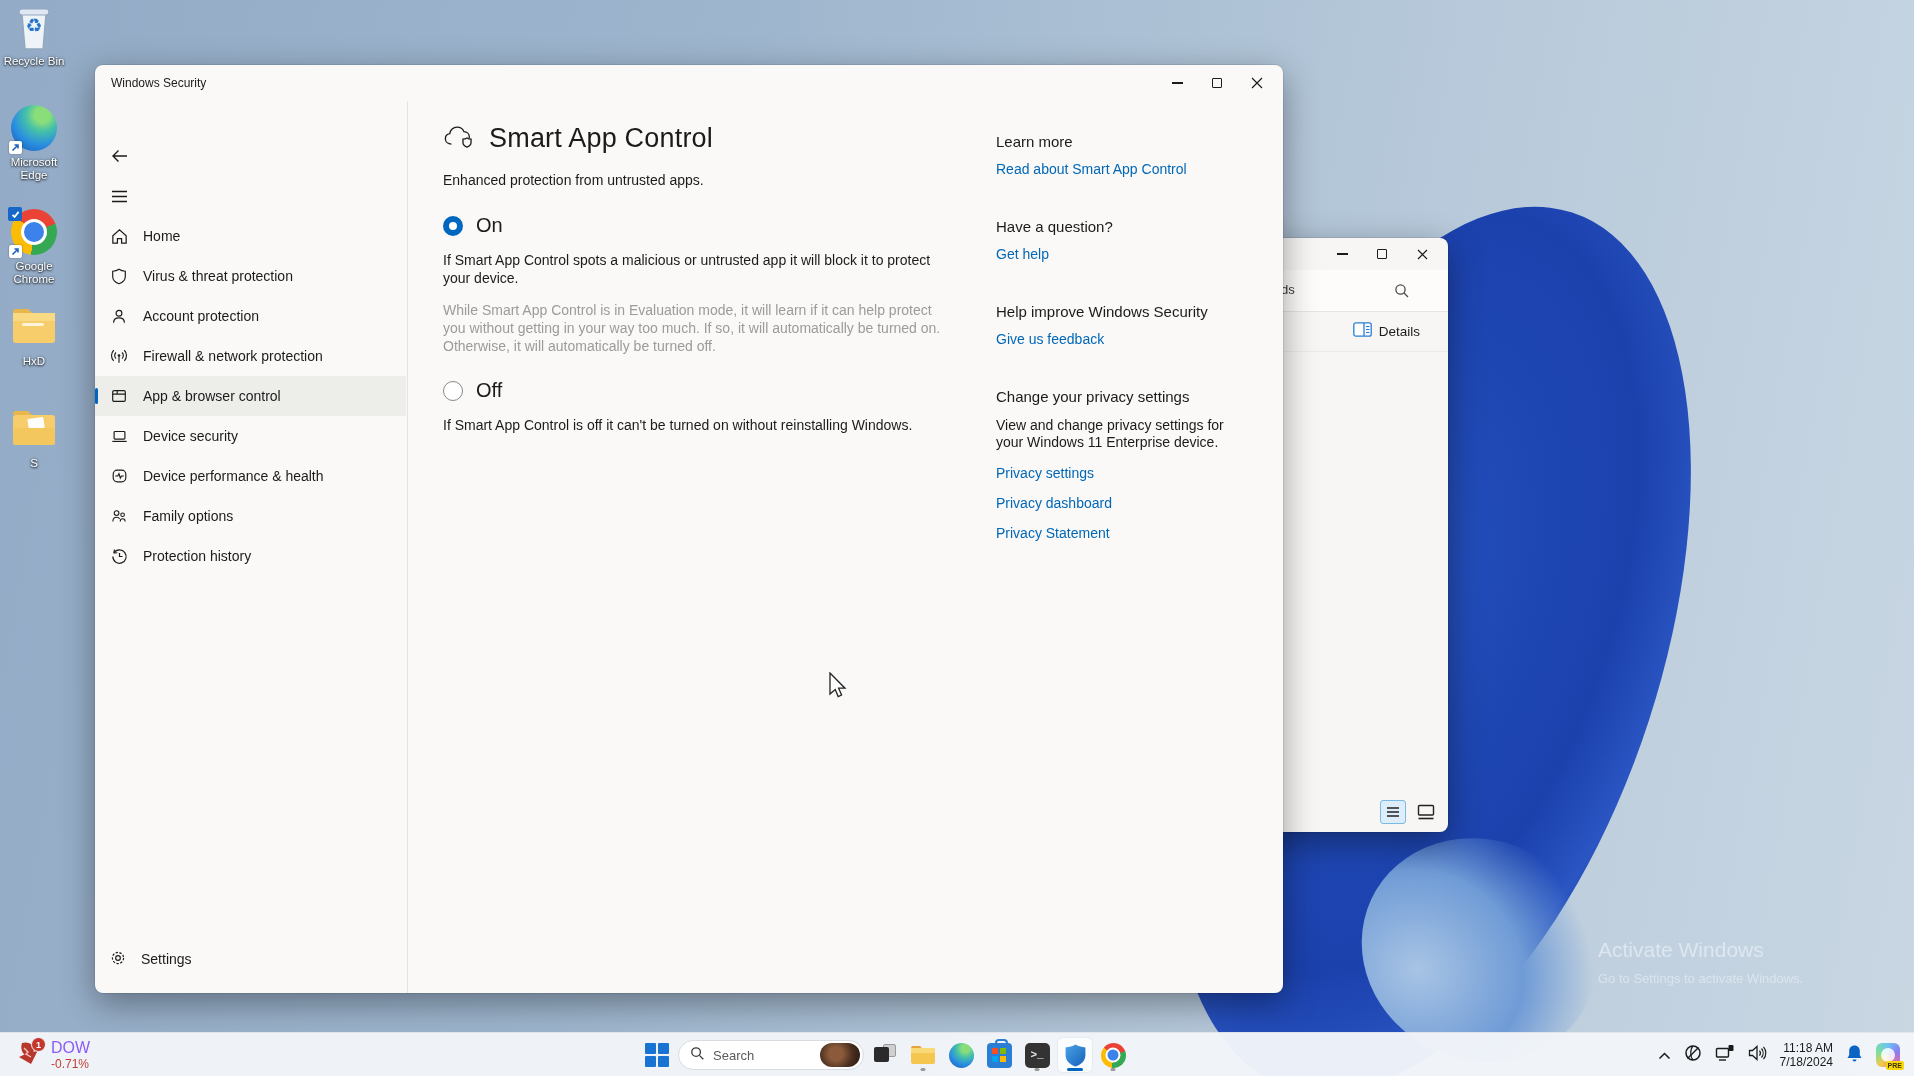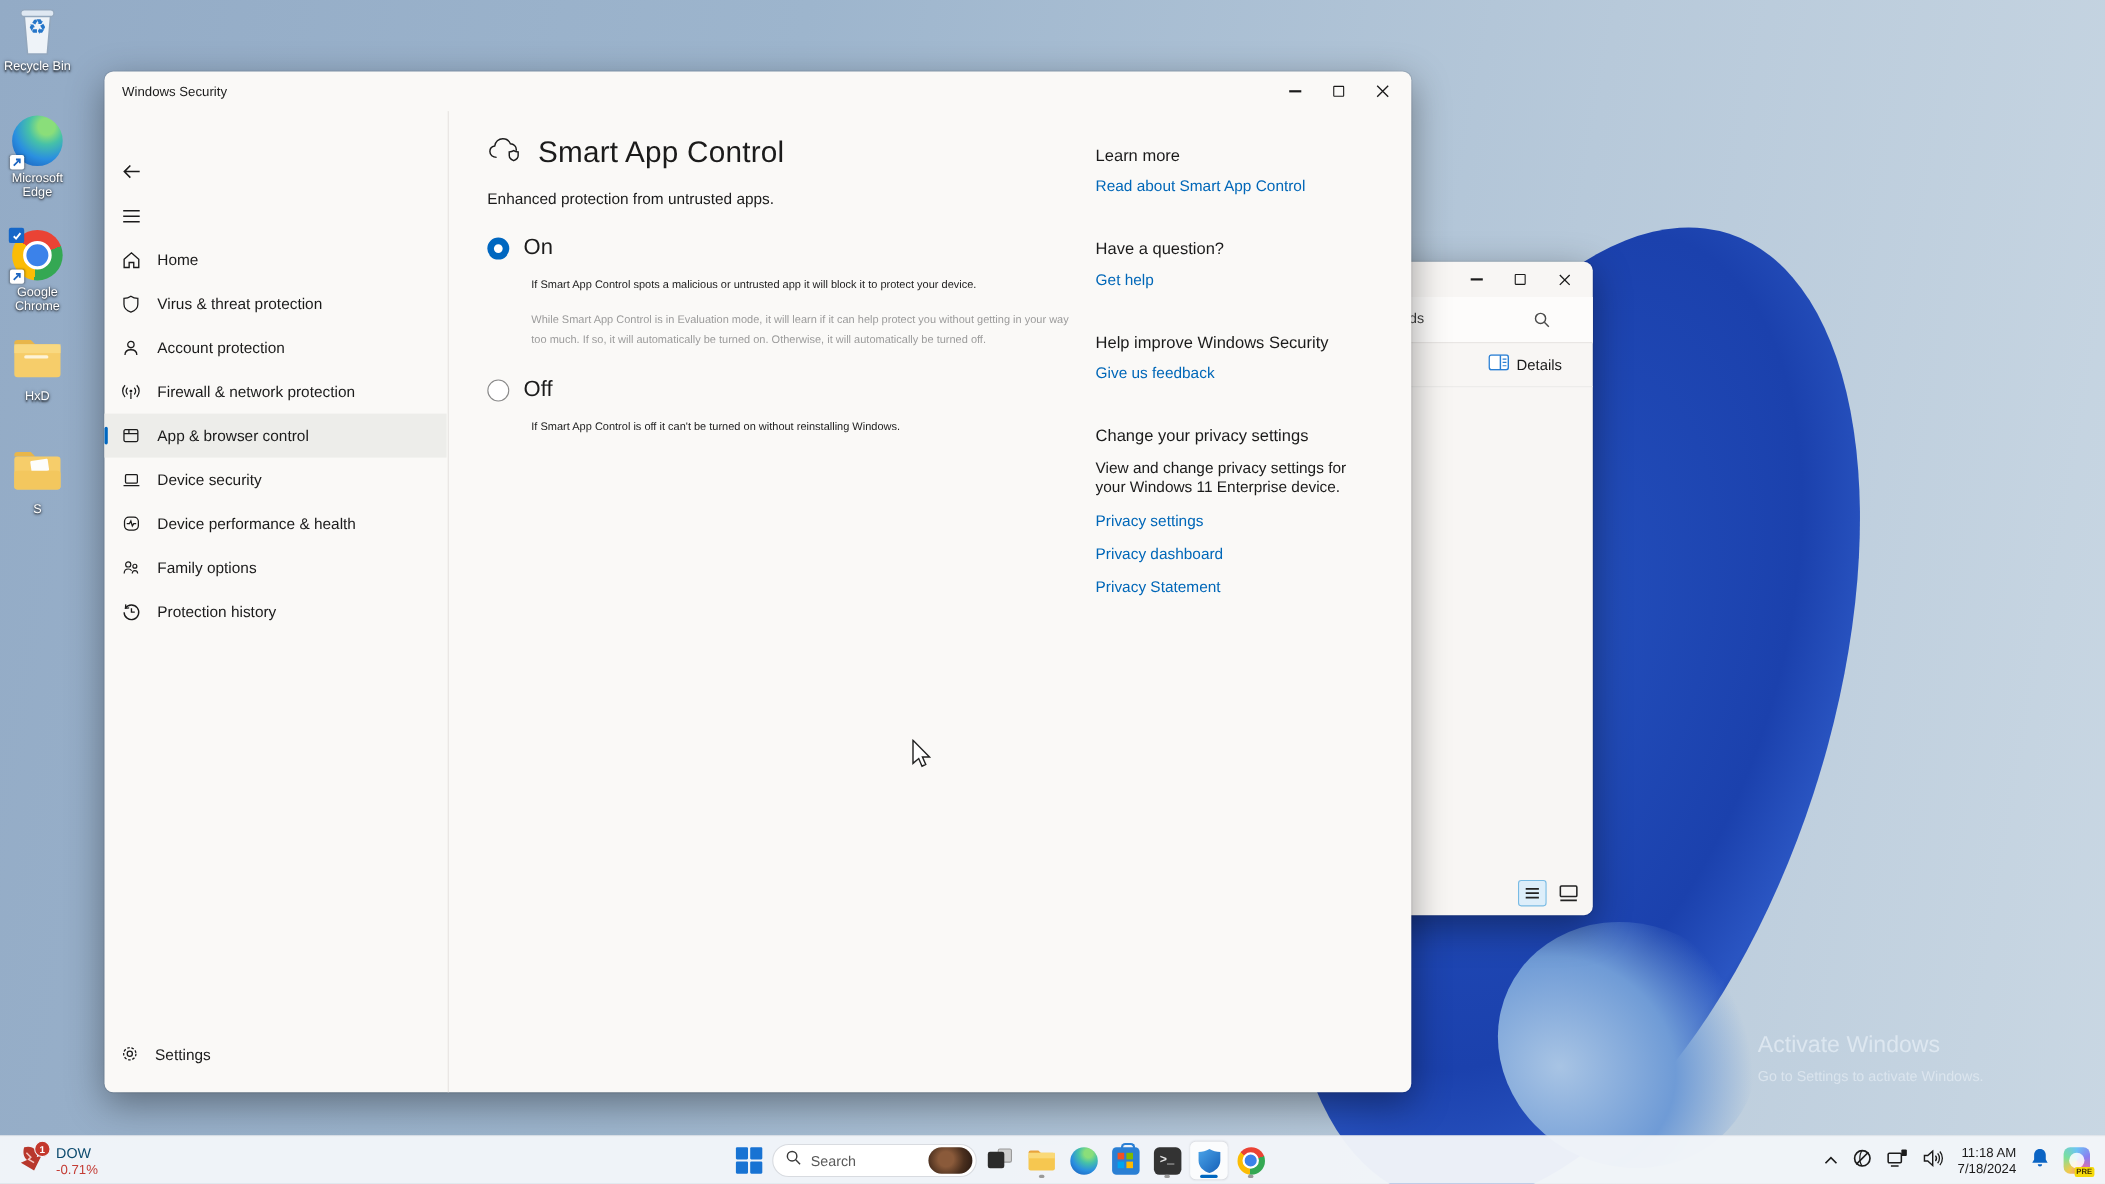--- a/index.html
+++ b/index.html
@@ -84,40 +84,40 @@
   .main-col { position:absolute; left:348px; top:0; width:520px; }
   .page-header { margin-top:22px; display:flex; align-items:center; gap:14px; }
   .page-title { font-size:27px; font-weight:300; color:#1b1b1b; letter-spacing:.2px; }
   .subtitle { margin-top:18px; font-size:14px; color:#1b1b1b; }
   .radio-row { display:flex; align-items:center; gap:13px; }
   .radio { width:20px; height:20px; border-radius:50%; background:#fff; border:1px solid #898989; flex:none; }
   .radio.selected { border:6px solid #0067c0; }
   .radio.disabled { border:1px solid #c9c9c9; }
   .radio-label { font-size:20px; color:#1b1b1b; }
   .radio-label.dim { color:#9b9b9b; }
-  .desc { margin-top:14px; font-size:10px; line-height:18px; color:#1b1b1b; width:505px;margin-left:40px; }
+  .desc { margin-top:14px; font-size:14px; line-height:18px; color:#1b1b1b; width:505px; }
   .desc.dim { color:#9b9b9b; }
   .mt26 { margin-top:26px; } .mt24 { margin-top:24px; }
   .aside-col { position:absolute; left:901px; top:0; width:236px; }
   .aside-h { font-size:15px; color:#1b1b1b; }
   .aside-link { font-size:14px; color:#0067b8; margin-top:11px; cursor:pointer; width:fit-content; }
   .aside-body { margin-top:12px; font-size:14px; line-height:17px; color:#1b1b1b; }
   .amt70 { margin-top:32px; } .amt66 { margin-top:41px; }
 
   
   .taskbar { position:absolute; left:0; bottom:0; width:1914px; height:44px;
              background:rgba(242,245,249,0.97); border-top:1px solid rgba(0,0,0,.05); }
   .widgets { position:absolute; left:8px; top:0; height:44px; display:flex; align-items:center; gap:7px; padding:0 6px; }
   .widgets .wicon { position:relative; width:30px; height:30px; }
   .wbadge { position:absolute; top:-3px; right:-2px; min-width:15px; height:15px; background:#c4372c;
             border:1.5px solid #f2f5f9; border-radius:8px; color:#fff; font-size:9px; font-weight:bold;
             display:flex; align-items:center; justify-content:center; }
-  .wtxt .t { font-size:13px; color:#0c4a6e; }
+  .wtxt .t { font-size:16px; color:#8b5cf6; }
   .wtxt .c { font-size:12px; color:#c43c35; }
-  .tb-center { position:absolute; left:664px; top:0; height:44px; display:flex; align-items:center; gap:4px; }
+  .tb-center { position:absolute; left:640px; top:0; height:44px; display:flex; align-items:center; gap:4px; }
   .tb-btn { width:34px; height:34px; border-radius:5px; display:flex; align-items:center; justify-content:center; position:relative; }
   .tb-btn.active { background:rgba(255,255,255,.75); box-shadow:0 0 2px rgba(0,0,0,.12); }
   .run-dot { position:absolute; bottom:1px; left:50%; transform:translateX(-50%);
              width:5px; height:3px; border-radius:2px; background:#9a9a9a; }
   .run-bar { position:absolute; bottom:1px; left:50%; transform:translateX(-50%);
              width:16px; height:3px; border-radius:2px; background:#0067c0; }
   .search-pill { width:186px; height:30px; background:#fff; border:1px solid #d8dbe0; border-radius:16px;
                  display:flex; align-items:center; padding:0 3px 0 11px; gap:8px; }
   .search-pill .stext { font-size:13px; color:#5a5a5a; flex:1; }
   .bing-thumb { width:40px; height:24px; border-radius:12px;

